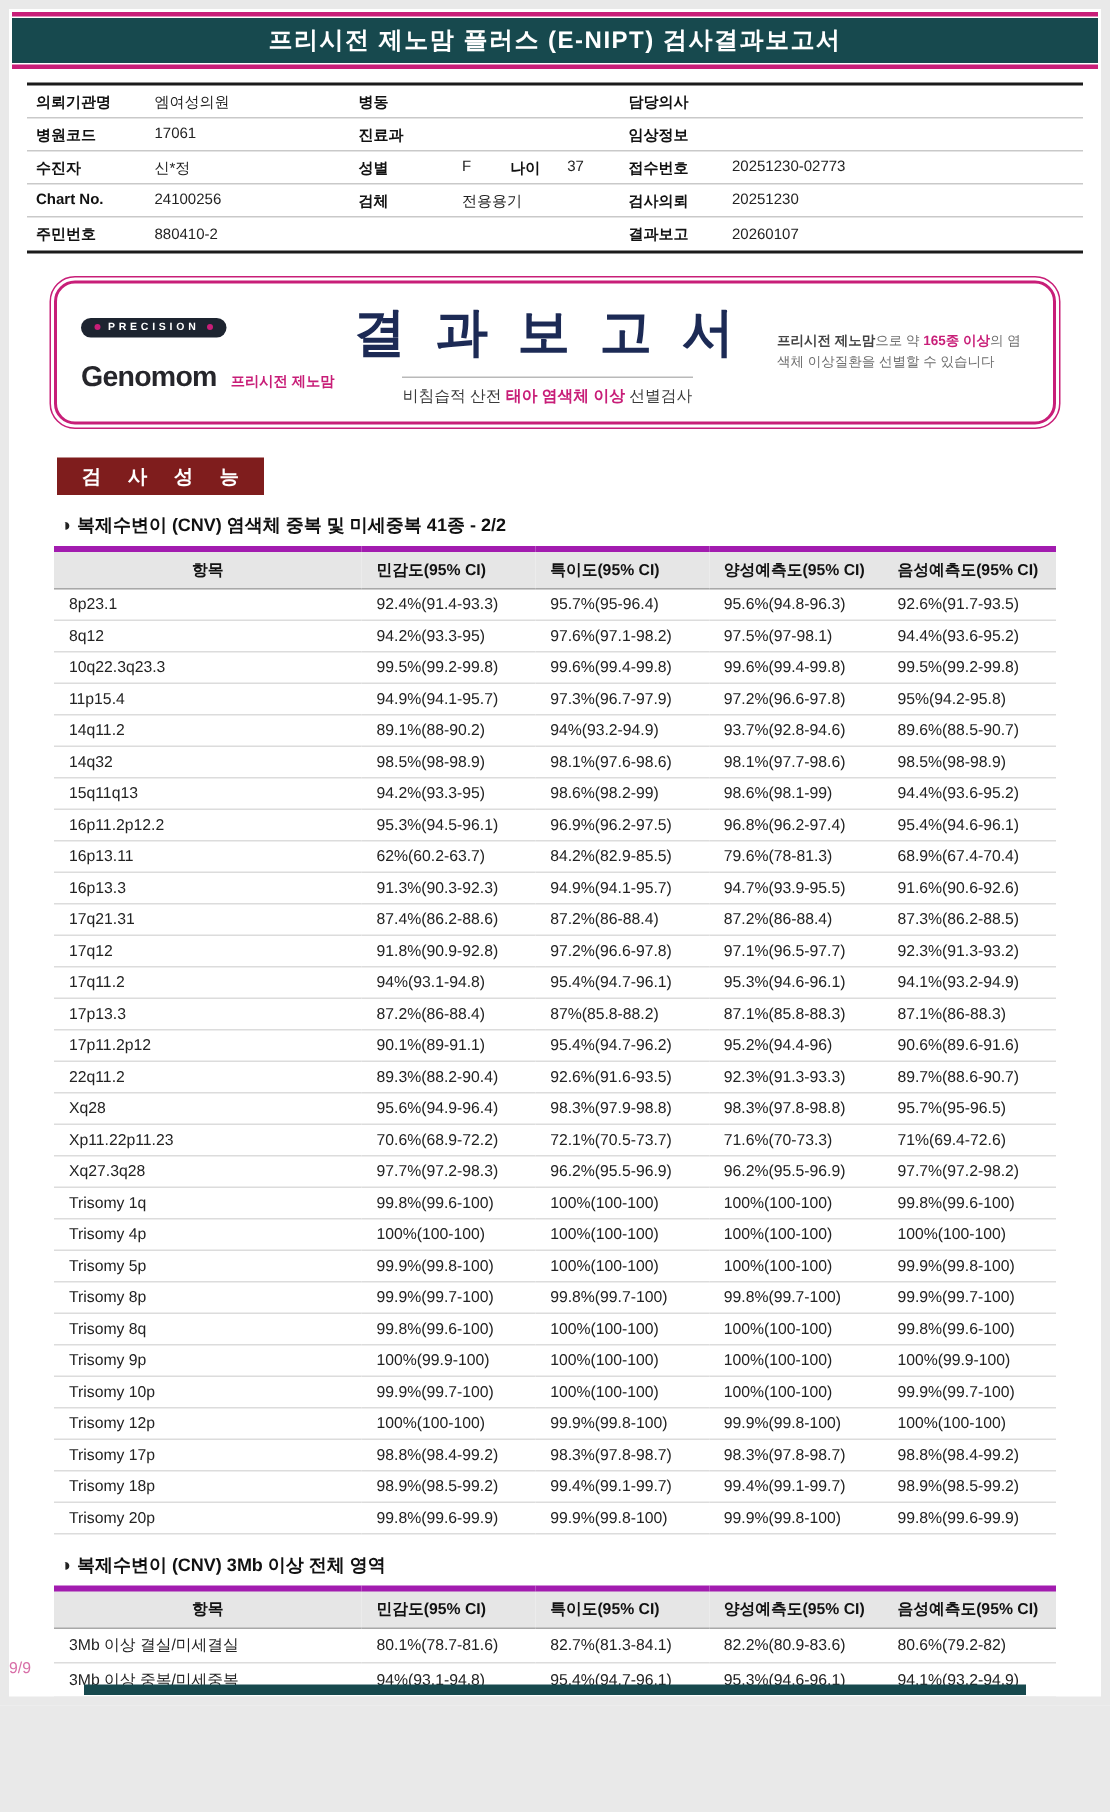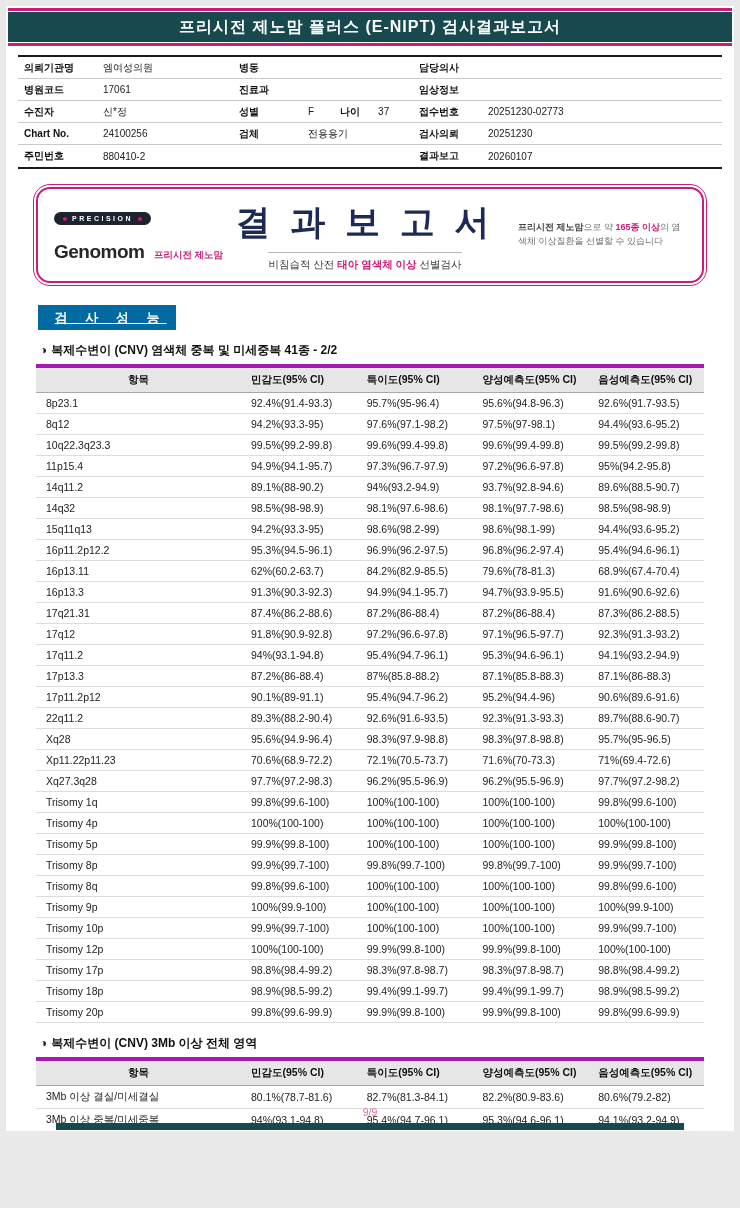--- a/index.html
+++ b/index.html
@@ -42,23 +42,23 @@
   .rb-center { flex:1; text-align:center; }
   .rb-title { font-size:35px; font-weight:bold; color:#1c2a55; letter-spacing:5px; }
   .rb-subtitle { display:inline-block; margin-top:6px; padding-top:5px; border-top:1px solid #b9b9b9;
                  font-size:10.5px; color:#3a3a3a; }
   .rb-subtitle .em { color:#c81e78; font-weight:bold; }
   .rb-note { width:168px; font-size:9px; color:#6e6e6e; line-height:1.55; }
   .rb-note .b { font-weight:bold; color:#444; }
   .rb-note .em { color:#c81e78; font-weight:bold; }
 
   
-  .section-title { margin:22px 12px 0 32px; width:138px; height:25px; background:#0369a1;
+  .section-title { margin:22px 12px 0 32px; width:138px; height:25px; background:#7f1d1d;
                    color:#fff; font-weight:bold; font-size:13px; letter-spacing:7px;
-                   display:flex; align-items:center; justify-content:center; padding-left:7px;text-decoration:underline; }
+                   display:flex; align-items:center; justify-content:center; padding-left:7px; }
   .caption { margin:12px 0 0 34px; font-size:12px; font-weight:bold; color:#111; }
   .caption .ic { font-size:12px; color:#222; margin-right:4px; }
 
   
   table { width:668px; margin:5px auto 0; border-collapse:collapse; table-layout:fixed; }
   col.c-item { width:205px; }
   thead th { background:#e6e6e6; font-size:10.5px; font-weight:bold; color:#111;
              padding:5px 2px 5px 10px; text-align:left;
              border-top:4px solid #a21caf; border-bottom:1px solid #a8a8a8; }
   thead th.th-item { text-align:center; padding-left:2px; }
@@ -74,21 +74,21 @@
   .gc-g { font-size:19px; font-weight:bold; color:#4a4a4a; }
   .gc-o { width:13px; height:13px; border:3.5px solid #2e6b6e; border-radius:50%; display:inline-block; }
   .gc-brand { font-size:13px; font-weight:bold; color:#4a4a4a; letter-spacing:0.3px; margin-right:8px; white-space:nowrap; }
   .addr { font-size:8.5px; color:#7a7a7a; line-height:1.45; }
   .addr .site { color:#c81e78; font-weight:bold; }
   .contacts { margin-left:auto; display:flex; align-items:baseline; gap:12px; white-space:nowrap; }
   .contacts .c-lbl { font-size:8.5px; color:#9a9a9a; margin-right:3px; }
   .contacts .c-val { font-size:11.5px; font-weight:bold; color:#333; }
   .contacts .c-val-big { font-size:12.5px; }
 
-  .page-num { position:absolute; bottom:13px; left:0; right:0; text-align:center;
+  .page-num { position:absolute; bottom:13px; left:0; right:0; text-align:left;
               font-size:10.5px; color:#d86fa8; }
   .bottom-bar { position:absolute; bottom:1px; left:50px; right:50px; height:7px; background:#17494e; }
 </style>
 </head>
 <body>
 
 <div class="page">
 
   <div class="rule rule-top"></div>
   <div class="title-bar">

